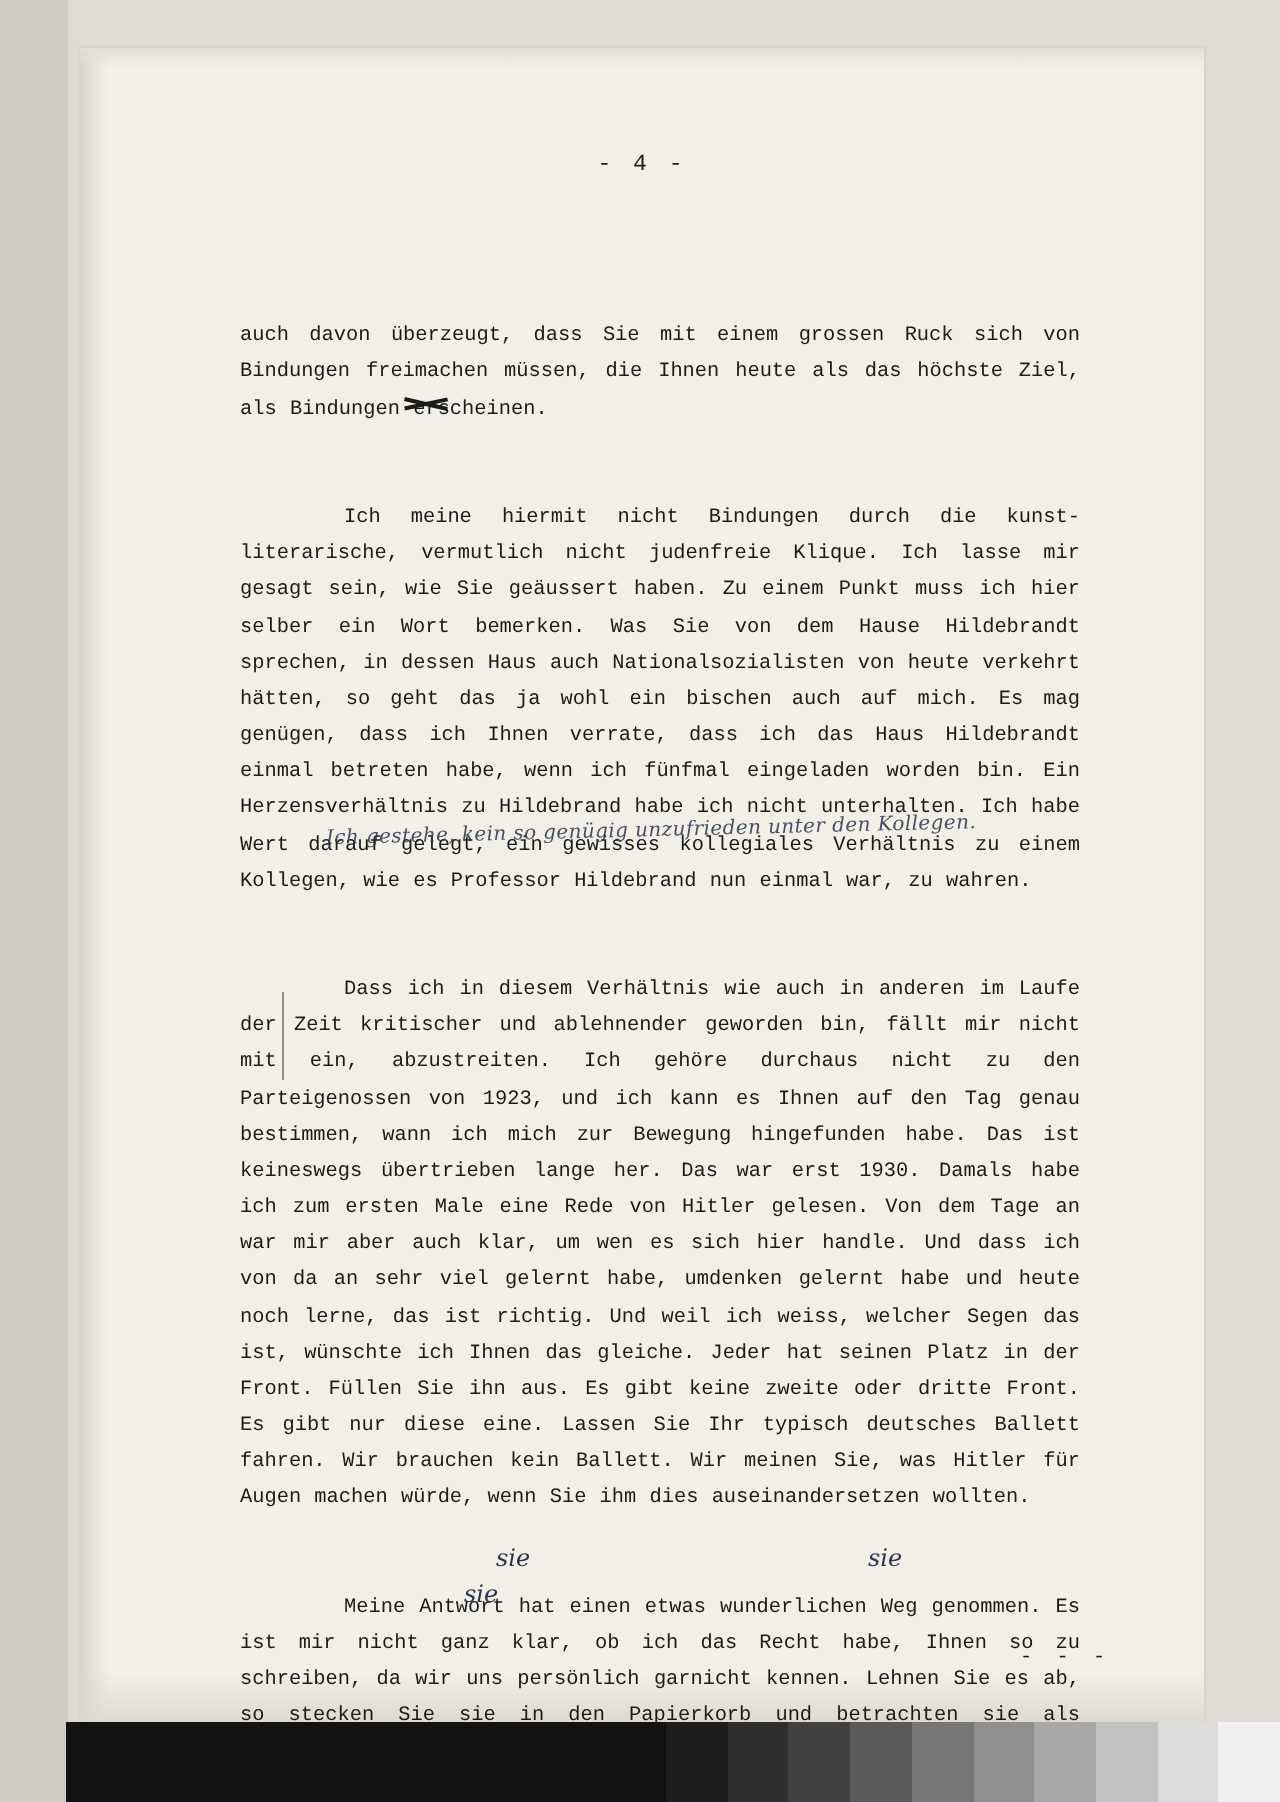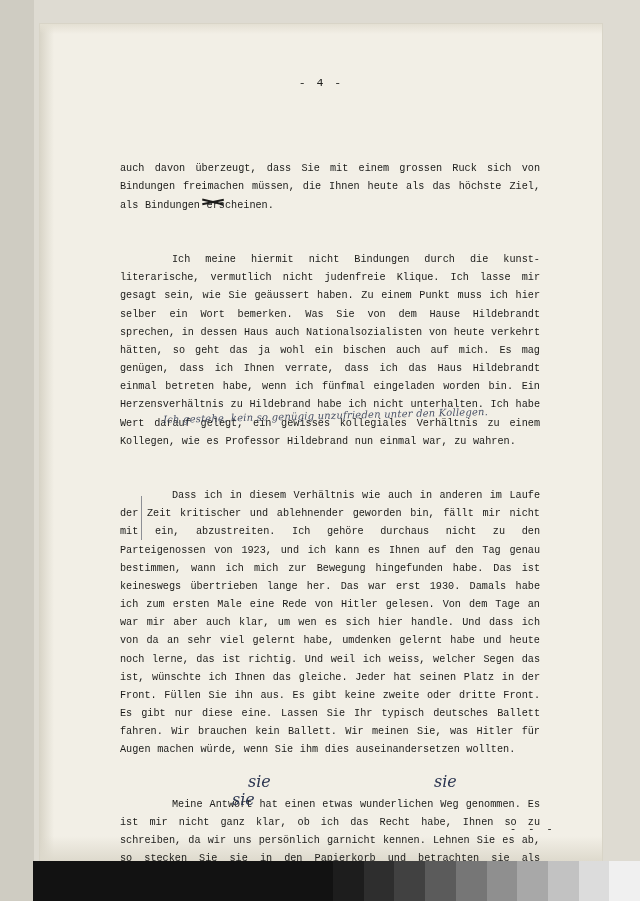--- a/index.html
+++ b/index.html
@@ -146,21 +146,21 @@
     left: 101px;
     top: 472px;
     width: 1.4px;
     height: 44px;
     background: #6b6f7a;
     opacity: .75;
   }
 
   .ink-mark {
     position: absolute;
-    font-size: 16px;
+    font-size: 12px;
     color: #2b3550;
     font-family: "DejaVu Serif", serif;
     font-style: italic;
   }
 
   
   .strip {
     position: absolute;
     left: 33px;
     bottom: 0;

